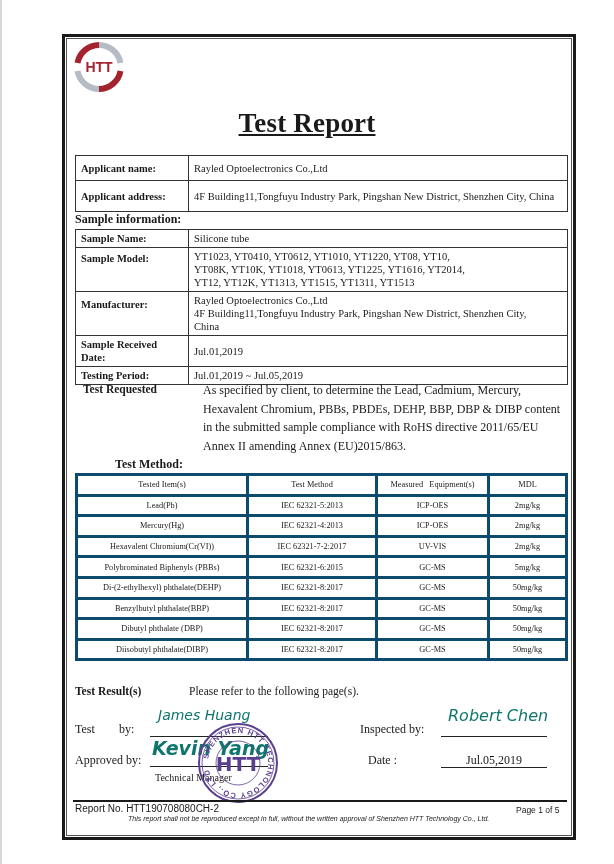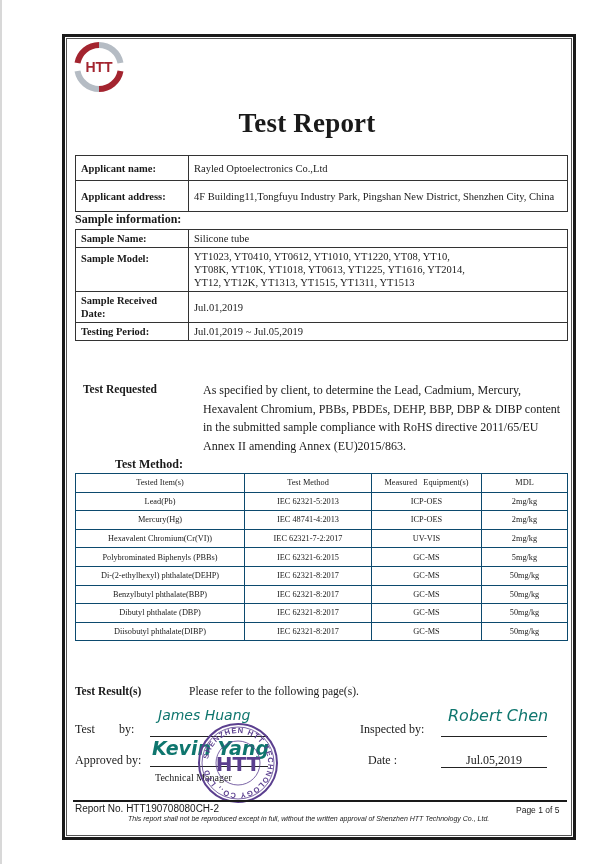--- a/index.html
+++ b/index.html
@@ -1,28 +1,28 @@
 <!DOCTYPE html>
 <html><head>
 <meta charset="utf-8">
 <style>
   html, body { margin:0; padding:0; background:#ffffff; }
   body { width:614px; height:864px; position:relative; overflow:hidden; font-family:"Liberation Serif", serif; color:#1a1a1a; }
   .page-edge { position:absolute; left:0; top:0; width:2px; height:864px; background:#d8d8d8; }
   .frame { position:absolute; left:62px; top:34px; width:514px; height:806px; border:3px solid #1a1a1a; box-sizing:border-box; }
   .frame-inner { position:absolute; left:66px; top:38px; width:506px; height:798px; border:1px solid #555; box-sizing:border-box; }
   .logo { position:absolute; left:73px; top:41px; width:52px; height:52px; }
-  .title { position:absolute; left:0; width:614px; top:108px; text-align:center; font-size:27px; font-weight:bold; letter-spacing:0.2px; }
+  .title { position:absolute; left:0; width:614px; top:108px; text-align:center; font-size:27px; font-weight:bold; letter-spacing:0.2px;text-decoration:underline; }
   table { border-collapse:collapse; position:absolute; }
   .info td { border:1px solid #333; font-size:10.5px; padding:2px 5px; vertical-align:middle; line-height:13px; }
   .info td.lbl { font-weight:bold; width:102px; font-size:10.5px; }
   .section-h { position:absolute; left:75px; font-weight:bold; font-size:12px; }
   .req-label { position:absolute; left:75px; top:383px; font-weight:bold; font-size:11.5px;padding-left:8px; }
   .req-text { position:absolute; left:203px; top:381px; width:360px; font-size:12px; line-height:18.5px; }
-  .method td { border:1px solid #0c4a6e; font-size:8.3px; text-align:center; height:17.6px; padding:0 2px; }
+  .method td { border:3px solid #0c4a6e; font-size:8.3px; text-align:center; height:17.6px; padding:0 2px; }
   .result-label { position:absolute; left:75px; top:685px; font-weight:bold; font-size:11.5px; }
   .result-text { position:absolute; left:189px; top:685px; font-size:11.5px; }
   .sig-label { position:absolute; font-size:12px; }
   .sig-line { position:absolute; height:1px; background:#222; }
   .signature { position:absolute; font-family:"DejaVu Sans", sans-serif; font-style:italic; color:#0f766e; }
   .stamp { position:absolute; left:197px; top:722px; width:82px; height:82px; }
   .footer-rule { position:absolute; left:73px; top:800px; width:494px; height:2px; background:#1a1a1a; }
   .report-no { position:absolute; left:75px; top:803px; font-family:"Liberation Sans", sans-serif; font-size:10px; }
   .page-no { position:absolute; left:516px; top:805px; font-family:"Liberation Sans", sans-serif; font-size:8.5px; }
   .disclaimer { position:absolute; left:128px; top:815px; font-family:"Liberation Sans", sans-serif; font-size:7px; font-style:italic; }
@@ -66,20 +66,28 @@
     <td>Silicone tube</td>
   </tr>
   <tr style="height:42px;">
     <td class="lbl" style="vertical-align:top; padding-top:4px;">Sample Model:</td>
     <td>
       <div>YT1023, YT0410, YT0612, YT1010, YT1220, YT08, YT10,</div>
       <div>YT08K, YT10K, YT1018, YT0613, YT1225, YT1616, YT2014,</div>
       <div>YT12, YT12K, YT1313, YT1515, YT1311, YT1513</div>
     </td>
   </tr>
+  <tr style="height:42px;">
+    <td class="lbl" style="vertical-align:top; padding-top:6px;">Manufacturer:</td>
+    <td>
+      <div>Rayled Optoelectronics Co.,Ltd</div>
+      <div>4F Building11,Tongfuyu Industry Park, Pingshan New District, Shenzhen City,</div>
+      <div>China</div>
+    </td>
+  </tr>
   <tr style="height:17px;">
     <td class="lbl">Sample Received Date:</td>
     <td>Jul.01,2019</td>
   </tr>
   <tr style="height:17px;">
     <td class="lbl">Testing Period:</td>
     <td>Jul.01,2019 ~ Jul.05,2019</td>
   </tr>
 </tbody>
   </table>
@@ -98,21 +106,21 @@
     <td>MDL</td>
   </tr>
   <tr>
     <td>Lead(Pb)</td>
     <td>IEC 62321-5:2013</td>
     <td>ICP-OES</td>
     <td>2mg/kg</td>
   </tr>
   <tr>
     <td>Mercury(Hg)</td>
-    <td>IEC 48741-4:2013</td>
+    <td>IEC 62321-4:2013</td>
     <td>ICP-OES</td>
     <td>2mg/kg</td>
   </tr>
   <tr>
     <td>Hexavalent Chromium(Cr(VI))</td>
     <td>IEC 62321-7-2:2017</td>
     <td>UV-VIS</td>
     <td>2mg/kg</td>
   </tr>
   <tr>

